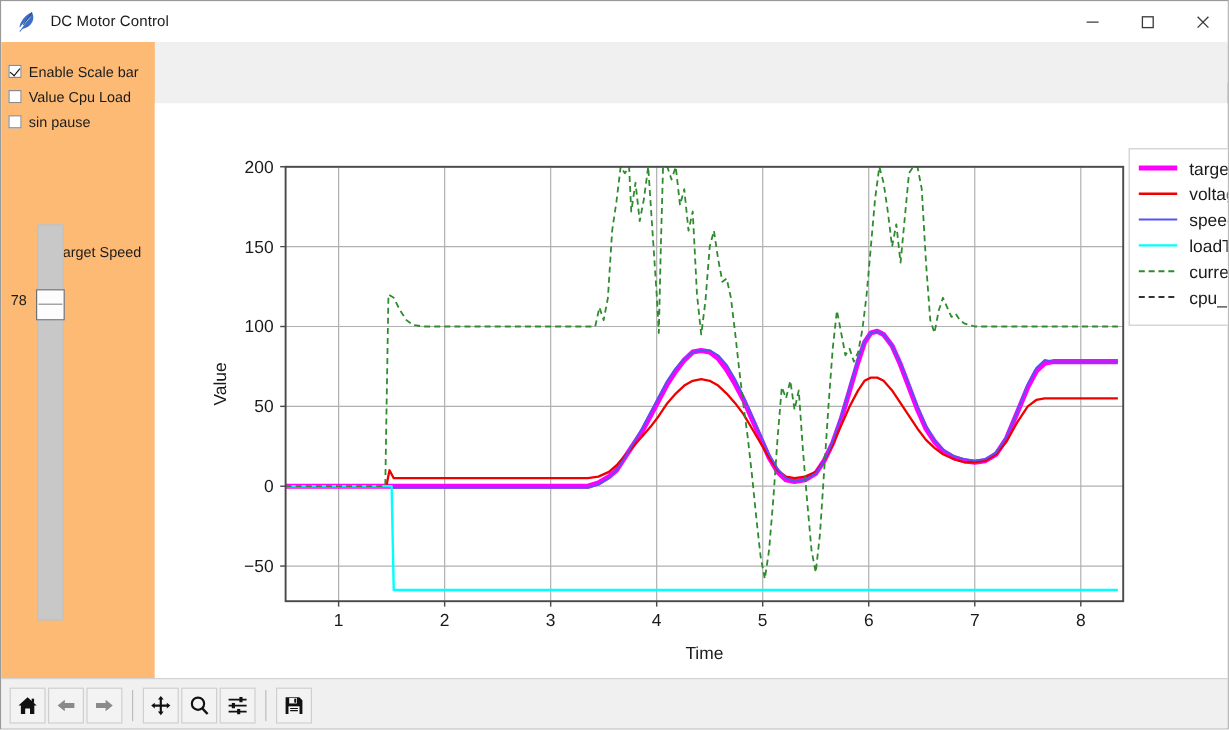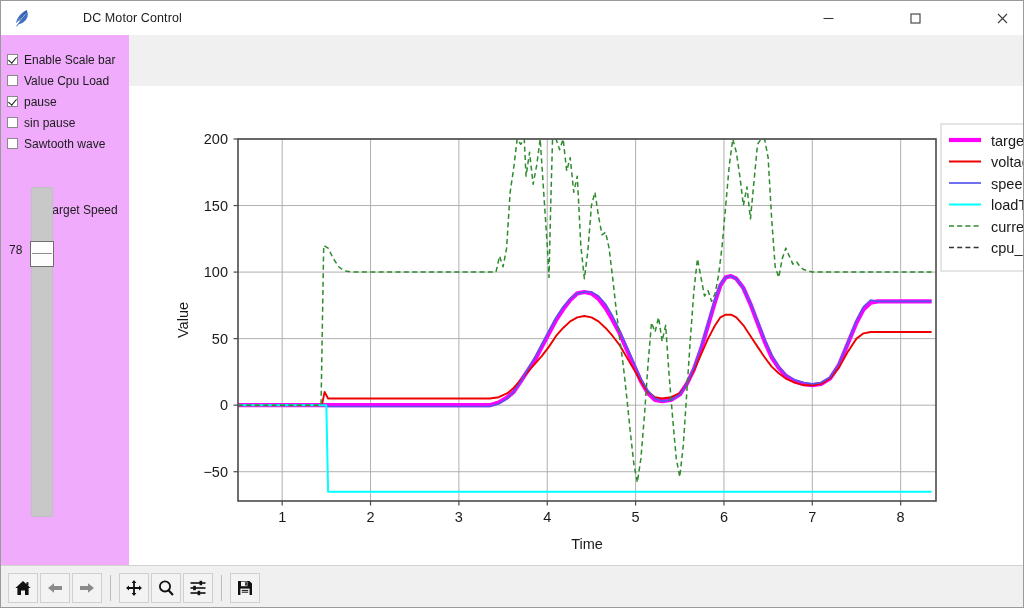--- a/index.html
+++ b/index.html
@@ -17,21 +17,21 @@
     background: #f0f0f0;
     overflow: hidden;
   }
 
   
   .titlebar {
     position: absolute; left: 0; top: 0;
     width: 1024px; height: 34px;
     background: #ffffff;
     border-bottom: 1px solid #dcdcdc;
-    display: flex; align-items: center; gap: 41px;
+    display: flex; align-items: center;
   }
   .tb-icon {
     width: 26px; height: 34px;
     display: flex; align-items: center; justify-content: center;
     margin-left: 8px;
   }
   .tb-title {
     font-size: 12.5px; color: #1b1b1b;
     margin-left: 7px; letter-spacing: .1px;
     white-space: nowrap;
@@ -47,21 +47,21 @@
   .topband {
     position: absolute; left: 0; top: 34px;
     width: 1024px; height: 34px;
     background: #f0f0f0;
   }
 
   
   .leftpanel {
     position: absolute; left: 0; top: 34px;
     width: 128px; height: 530px;
-    background: #f0abfc;
+    background: #fdba74;
   }
   .chk-list {
     position: absolute; left: 6px; top: 14px;
     width: 122px;
   }
   .chk-row {
     display: flex; align-items: center;
     height: 21px;
   }
   .chk-box {
@@ -192,30 +192,22 @@
     <div class="chk-list">
       <div class="chk-row">
         <span class="chk-box checked"></span>
         <span class="chk-label">Enable Scale bar</span>
       </div>
       <div class="chk-row">
         <span class="chk-box"></span>
         <span class="chk-label">Value Cpu Load</span>
       </div>
       <div class="chk-row">
-        <span class="chk-box checked"></span>
-        <span class="chk-label">pause</span>
-      </div>
-      <div class="chk-row">
         <span class="chk-box"></span>
         <span class="chk-label">sin pause</span>
-      </div>
-      <div class="chk-row">
-        <span class="chk-box"></span>
-        <span class="chk-label">Sawtooth wave</span>
       </div>
     </div>
 
     <div class="slider-caption">target Speed</div>
 
     <div class="slider-wrap">
       <div class="slider-track"></div>
       <div class="slider-thumb"></div>
     </div>
 

